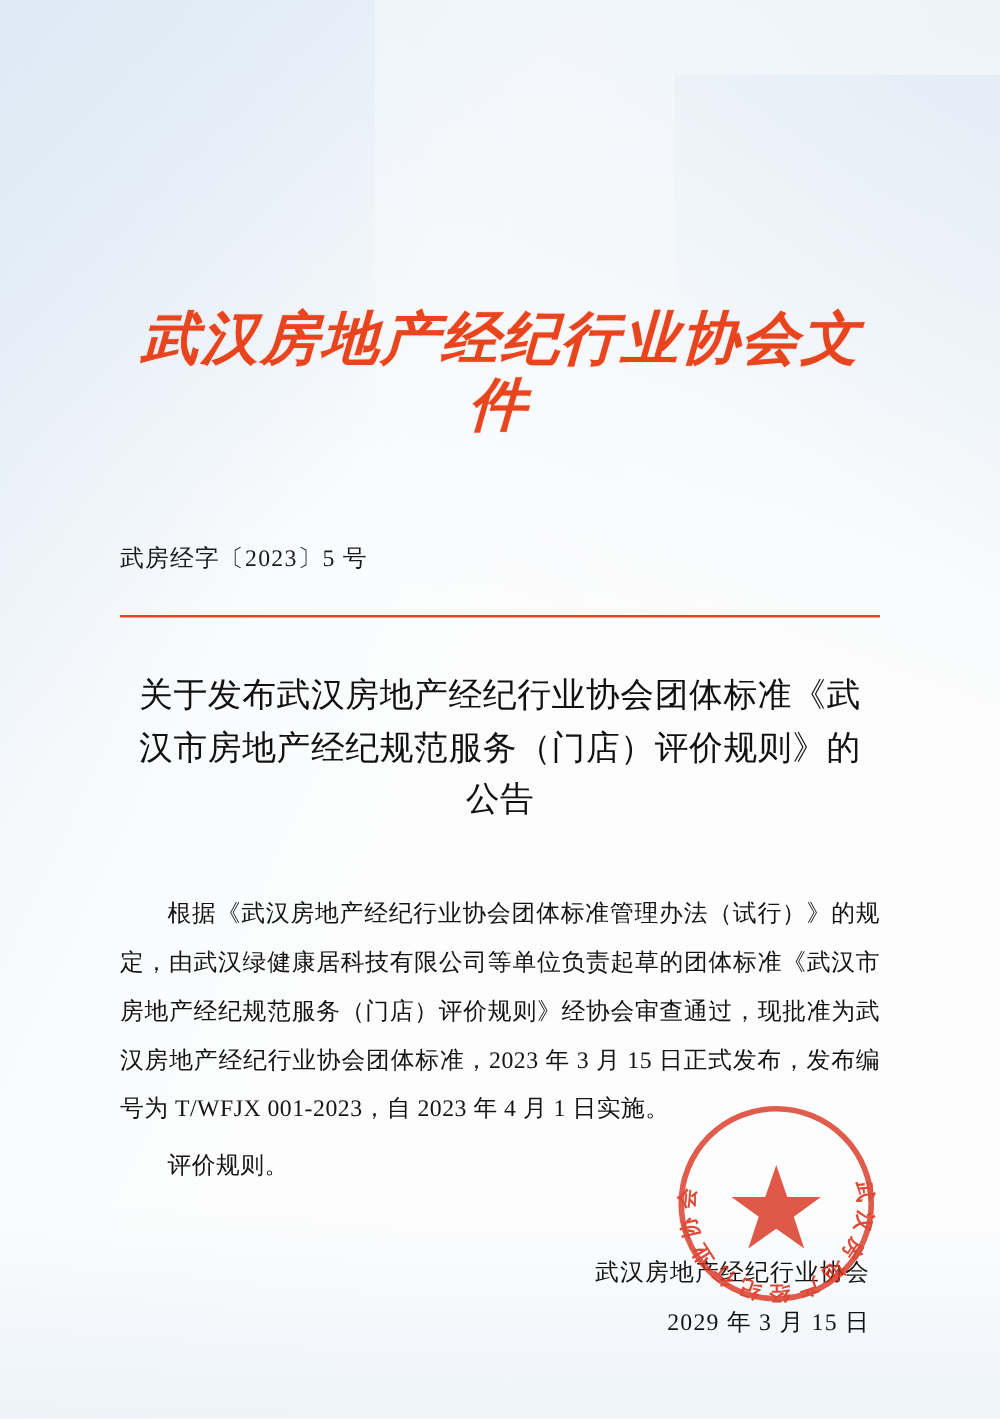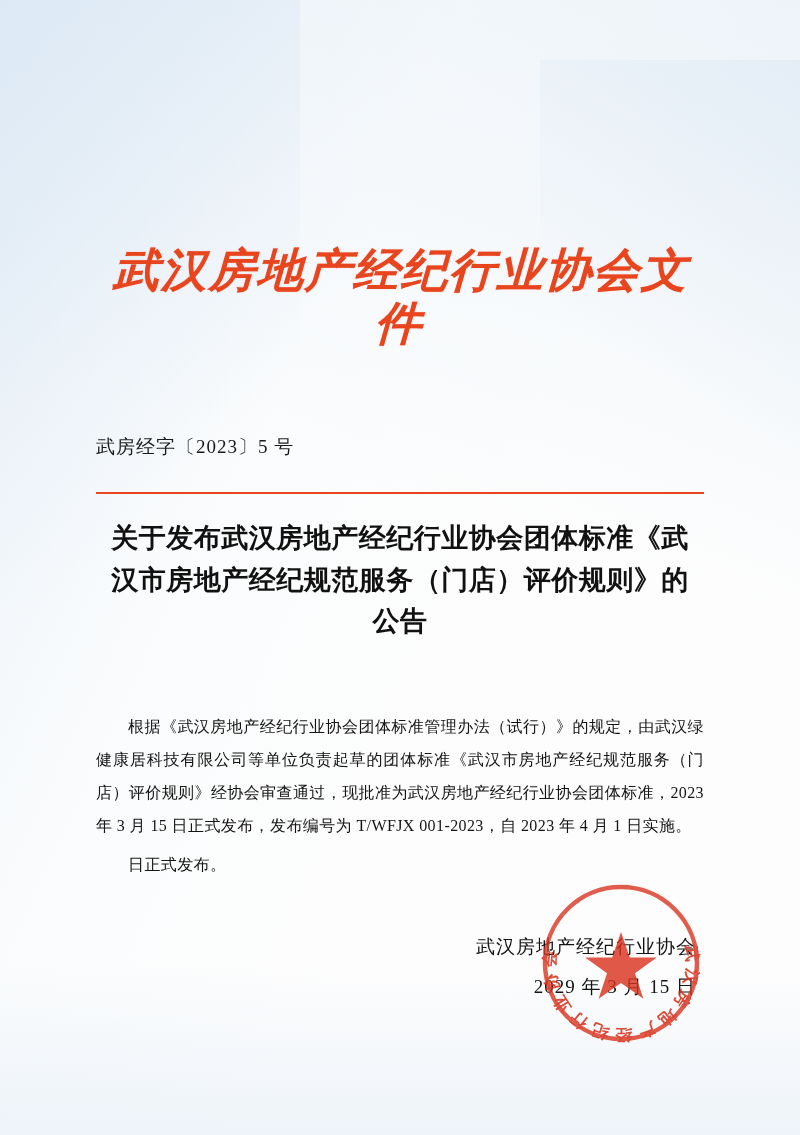--- a/index.html
+++ b/index.html
@@ -73,34 +73,34 @@
   }
 
   .red-rule {
     margin: 32px auto 0 auto;
     width: 608px;
     height: 2px;
     background: #e8441d;
   }
 
   .announce-title {
-    margin: 24px auto 0 auto;
+    margin: 42px auto 0 auto;
     width: 600px;
     text-align: center;
     font-family: "Liberation Sans", "DejaVu Sans", sans-serif;
-    font-weight: 700;
+    font-weight: 400;
     font-size: 27px;
     line-height: 1.55;
     color: #111111;
     letter-spacing: 0.5px;
   }
 
   .body-text {
-    margin-top: 68px;
-    font-size: 16px;
+    margin-top: 52px;
+    font-size: 19px;
     line-height: 2.05;
     color: #141414;
     text-align: justify;
     text-justify: inter-ideograph;
     letter-spacing: 0.4px;
   }
   .body-text p {
     margin: 0 0 6px 0;
     text-indent: 2em;
   }
@@ -147,21 +147,21 @@
     <div class="doc-title">武汉房地产经纪行业协会文件</div>
 
     <div class="doc-number">武房经字〔2023〕5 号</div>
 
     <div class="red-rule"></div>
 
     <div class="announce-title">关于发布武汉房地产经纪行业协会团体标准《武汉市房地产经纪规范服务（门店）评价规则》的公告</div>
 
     <div class="body-text">
       <p>根据《武汉房地产经纪行业协会团体标准管理办法（试行）》的规定，由武汉绿健康居科技有限公司等单位负责起草的团体标准《武汉市房地产经纪规范服务（门店）评价规则》经协会审查通过，现批准为武汉房地产经纪行业协会团体标准，2023 年 3 月 15 日正式发布，发布编号为 T/WFJX 001-2023，自 2023 年 4 月 1 日实施。</p>
-      <p>日正式发布。</p>
+      <p>评价规则。</p>
     </div>
 
     <div class="signature">
       <div>武汉房地产经纪行业协会</div>
       <div>2029 年 3 月 15 日</div>
     </div>
 
   </div>
 
   <div class="seal">

